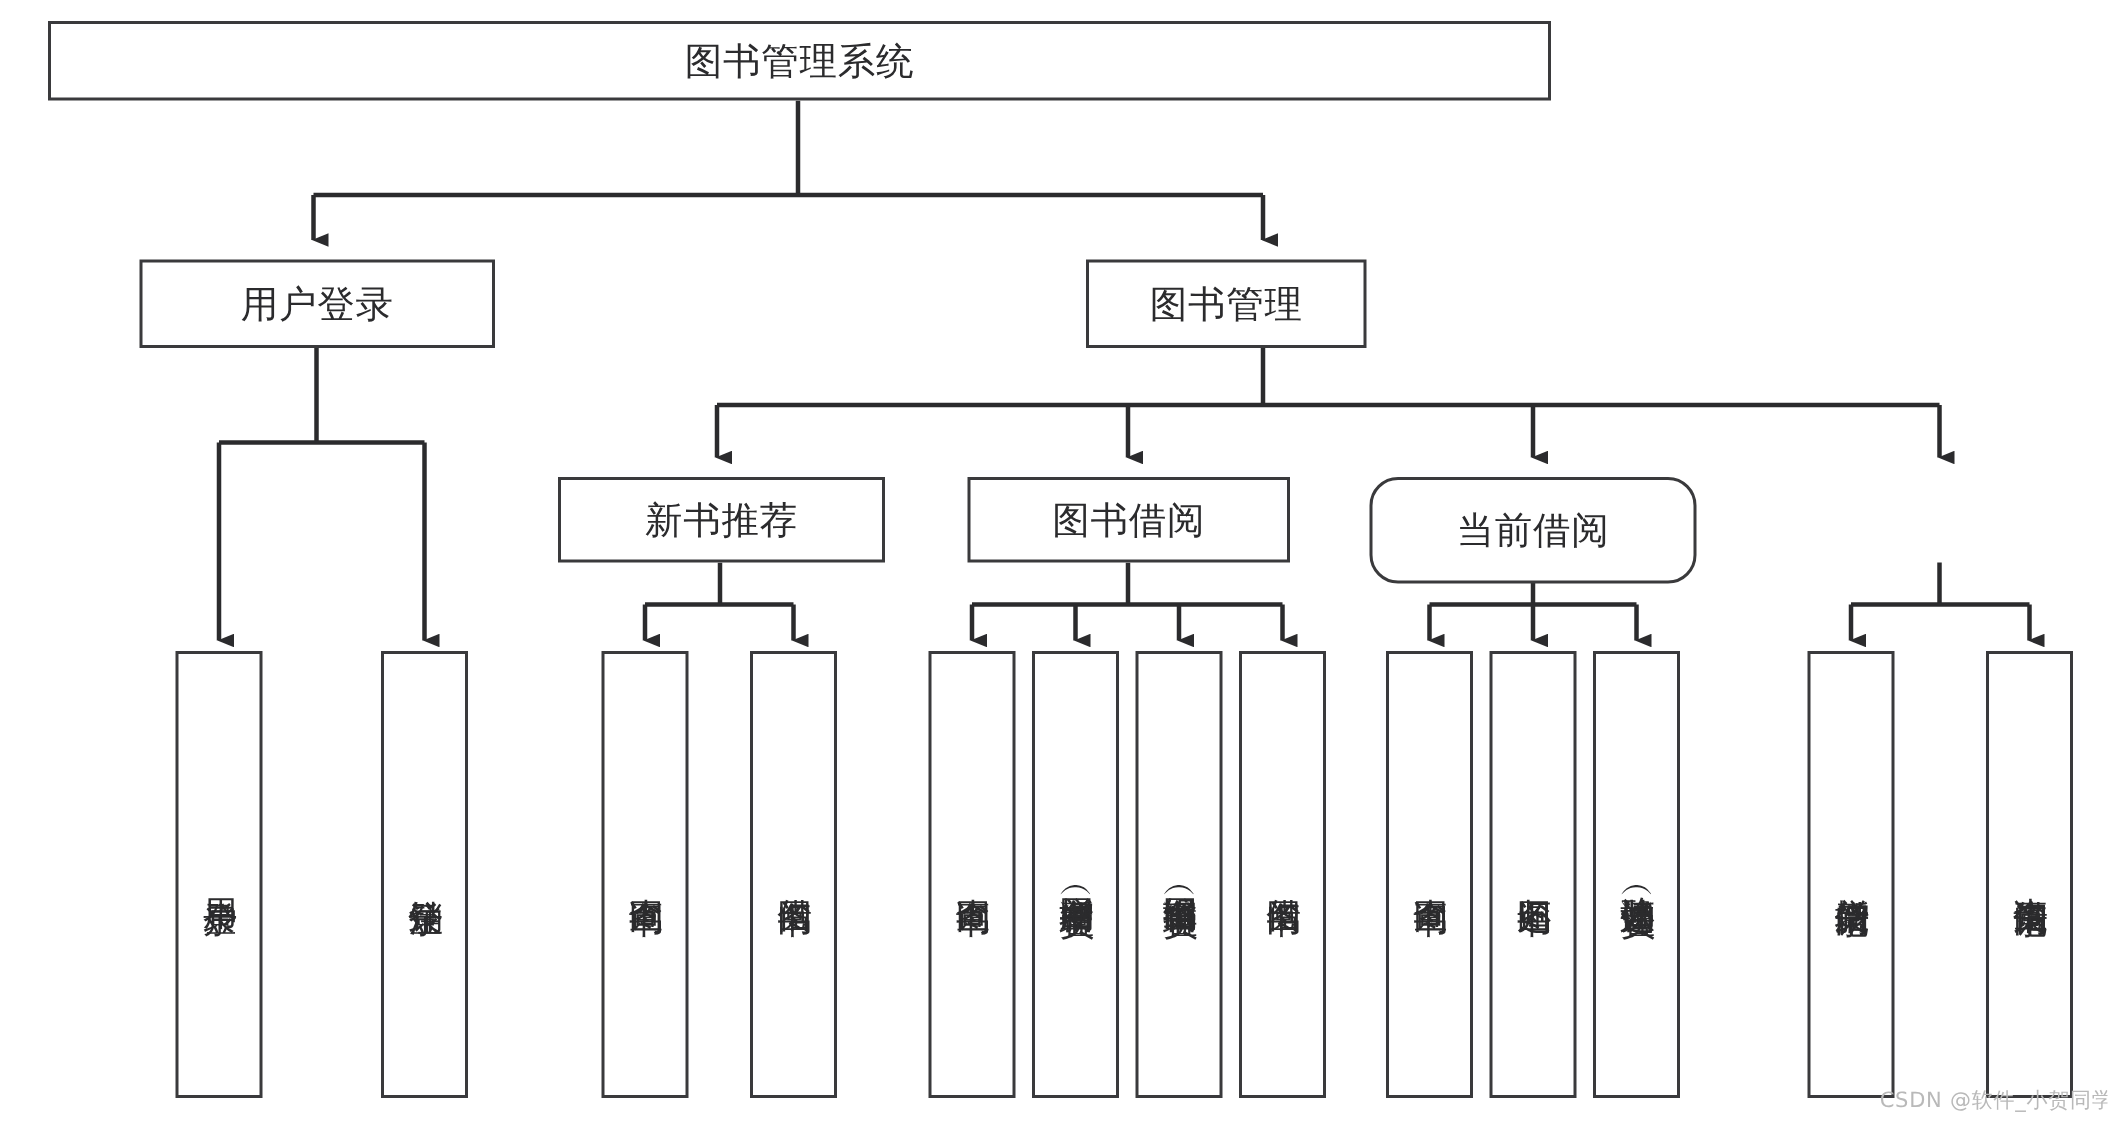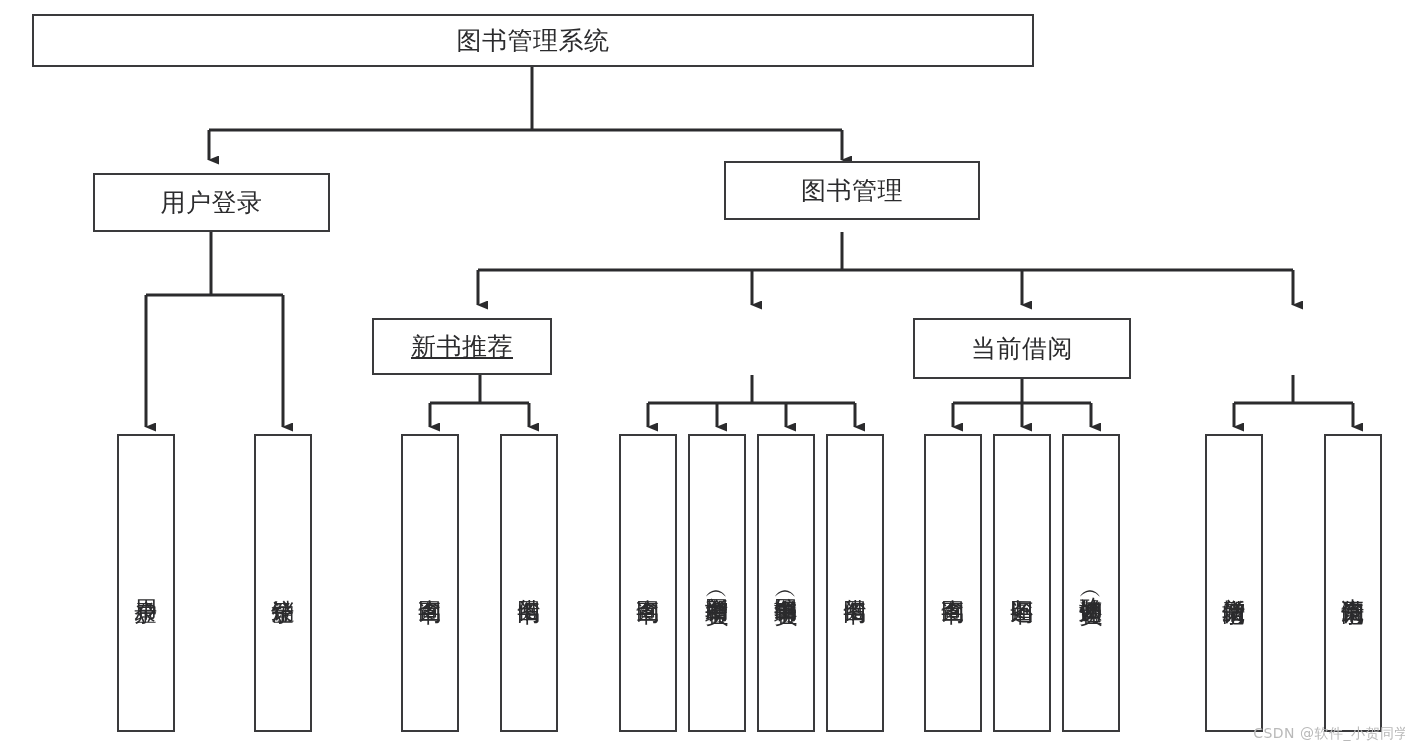--- a/index.html
+++ b/index.html
@@ -133,30 +133,33 @@
   </svg>
 
   <div class="node horizontal" style="left:20px; top:14px; width:1002px; height:53px;">
     <span class="node-label">图书管理系统</span>
   </div>
 
   <div class="node horizontal" style="left:81px; top:173px; width:237px; height:59px;">
     <span class="node-label">用户登录</span>
   </div>
 
-  <div class="node horizontal" style="left:712px; top:161px; width:256px; height:59px;">
+  <div class="node horizontal" style="left:712px; top:173px; width:187px; height:59px;">
     <span class="node-label">图书管理</span>
   </div>
 
-  <div class="node horizontal" style="left:360px; top:318px; width:180px; height:57px;text-decoration:underline;">
+  <div class="node horizontal" style="left:360px; top:318px; width:218px; height:57px;">
     <span class="node-label">新书推荐</span>
   </div>
 
-
-  <div class="node horizontal" style="left:901px; top:318px; width:218px; height:61px;">
+  <div class="node horizontal" style="left:633px; top:318px; width:215px; height:57px;">
+    <span class="node-label">图书借阅</span>
+  </div>
+
+  <div class="node horizontal" style="left:901px; top:318px; width:218px; height:71px;border-radius:19px;">
     <span class="node-label">当前借阅</span>
   </div>
 
 
   <div class="node vertical" style="left:105px; top:434px; width:58px; height:298px;">
     <span class="node-label">用户登录</span>
   </div>
 
   <div class="node vertical" style="left:242px; top:434px; width:58px; height:298px;">
     <span class="node-label">注销登录</span>

